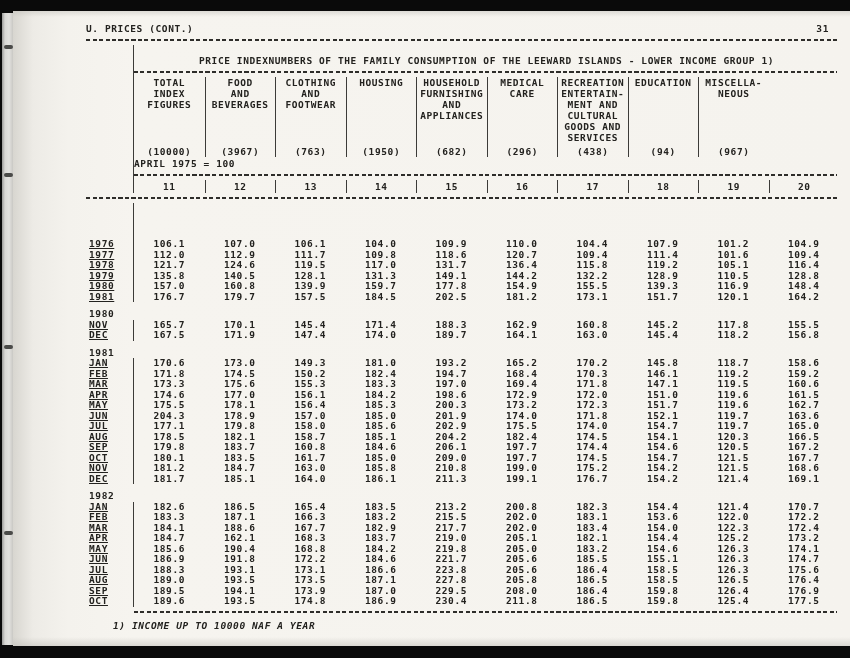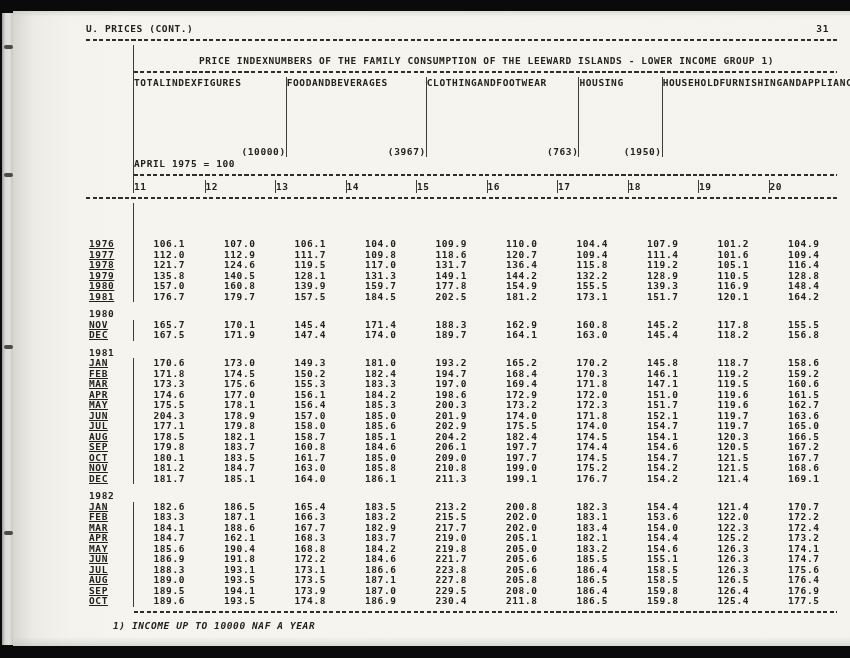--- a/index.html
+++ b/index.html
@@ -30,27 +30,27 @@
   
   .grid{display:grid;grid-template-columns:48px repeat(10,1fr);}
   .grid2{display:grid;grid-template-columns:48px 1fr;}
   .lcell{border-right:1.3px solid #3c3b38;}
   .lcell.nobar{border-right:none;}
   .lcell .yl{padding-left:3px;}
   .barline{height:10px;}
   .title-row{height:12px;line-height:12px;}
   .title-cell{grid-column:2 / span 10;text-align:center;}
   .header-block .hcell{border-left:1.3px solid #3c3b38;height:80px;
-    display:flex;flex-direction:row;text-align:center;line-height:11px;}
+    display:flex;flex-direction:column;text-align:center;line-height:11px;}
   .header-block .hcell.first{border-left:none;}
   .header-block .weight{margin-top:auto;}
   .april-row{height:13px;line-height:13px;}
   .april-cell{grid-column:2 / span 10;}
   .colnum-row{height:13px;line-height:13px;}
-  .colnum-row .ncell{border-left:1.3px solid #3c3b38;text-align:left;}
+  .colnum-row .ncell{border-left:1.3px solid #3c3b38;text-align:center;}
   .colnum-row .ncell.first{border-left:none;}
   .spacer-bars{height:36px;}
   .drow{height:10.5px;line-height:10.5px;}
   .drow .lcell{padding-left:3px;text-decoration:underline;}
   .vcell{text-align:center;}
   .grow{height:10.5px;line-height:10.5px;margin-top:7px;}
   .footnote{height:13px;line-height:14px;padding-left:27px;margin-top:2px;font-style:italic;}
 </style>
 </head>
 <body>
@@ -116,20 +116,29 @@
             <div class="hline">HOUSEHOLD</div>
             <div class="hline">FURNISHING</div>
             <div class="hline">AND</div>
             <div class="hline">APPLIANCES</div>
             <div class="weight">(682)</div>
           </div>
           <div class="hcell">
             <div class="hline">MEDICAL</div>
             <div class="hline">CARE</div>
             <div class="weight">(296)</div>
+          </div>
+          <div class="hcell">
+            <div class="hline">RECREATION</div>
+            <div class="hline">ENTERTAIN-</div>
+            <div class="hline">MENT AND</div>
+            <div class="hline">CULTURAL</div>
+            <div class="hline">GOODS AND</div>
+            <div class="hline">SERVICES</div>
+            <div class="weight">(438)</div>
           </div>
           <div class="hcell">
             <div class="hline">EDUCATION</div>
             <div class="weight">(94)</div>
           </div>
           <div class="hcell">
             <div class="hline">MISCELLA-</div>
             <div class="hline">NEOUS</div>
             <div class="weight">(967)</div>
           </div>

